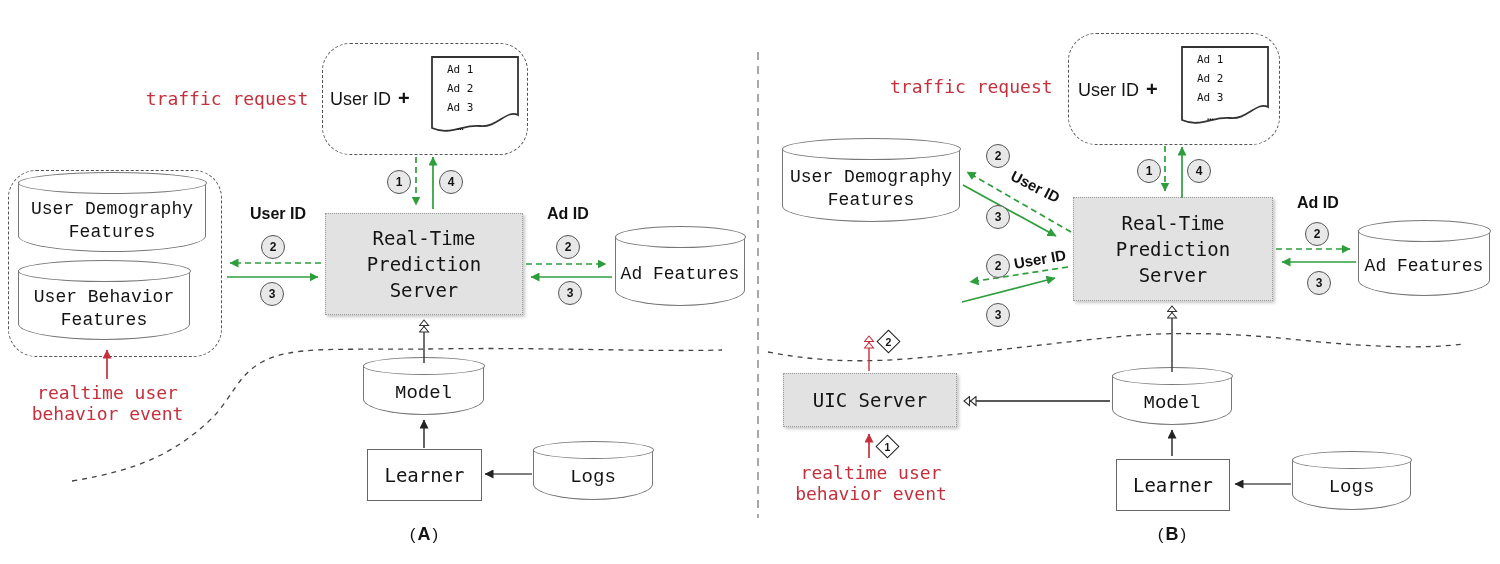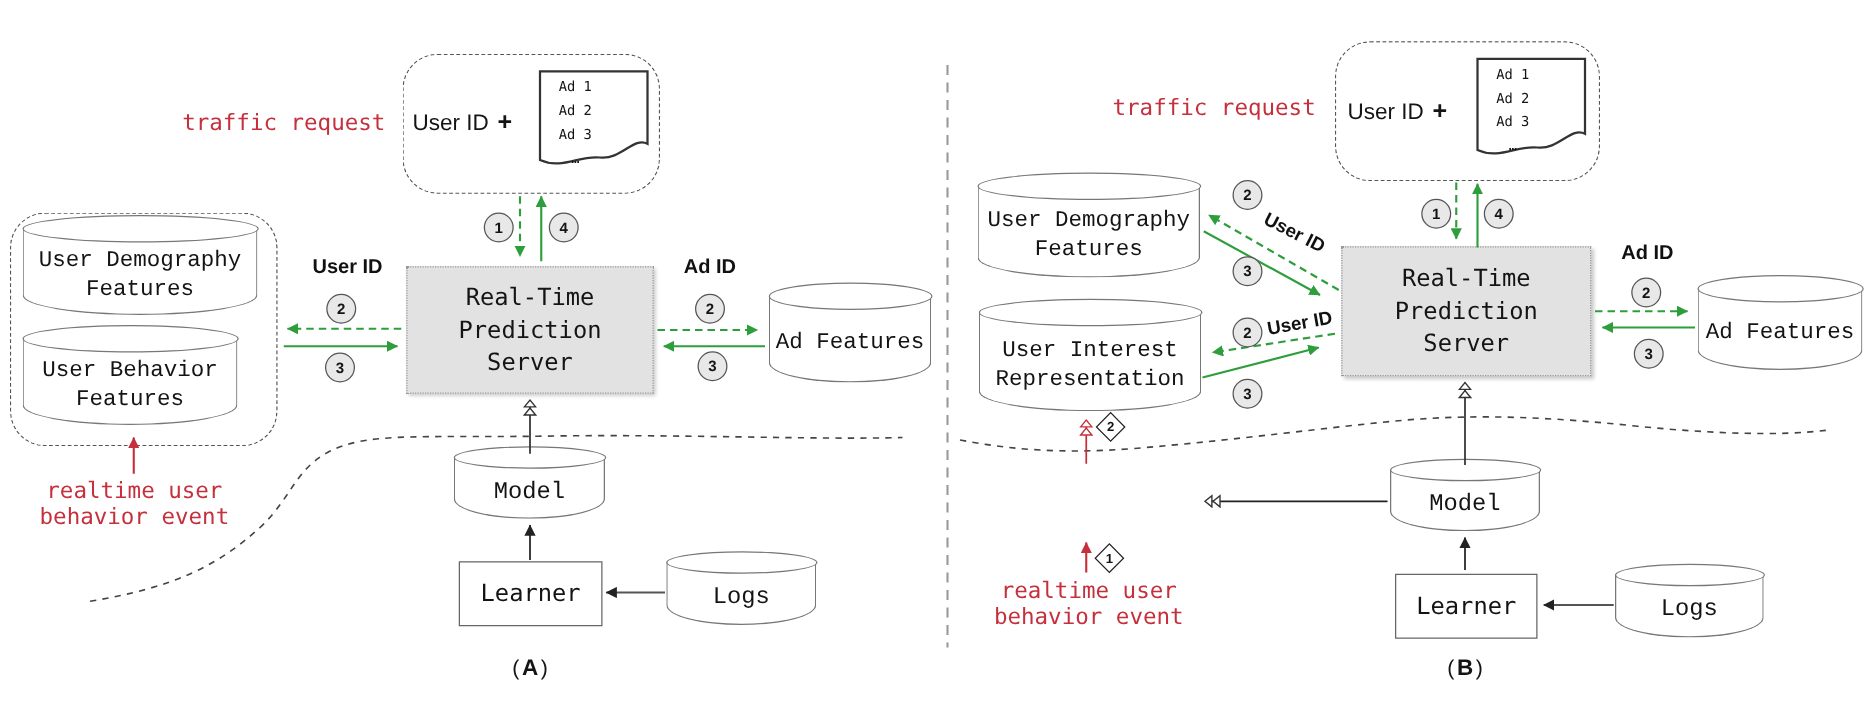--- a/index.html
+++ b/index.html
@@ -148,44 +148,43 @@
   <div class="abs graybox shape" style="left:1073px;top:197px;width:200px;height:104px;">
     <span>Real-Time</span>
     <span>Prediction</span>
     <span>Server</span>
   </div>
 
   <div class="abs cyl cyl-lg" style="left:782px;top:148px;width:178px;height:74px;z-index:2;">
     <span>User Demography</span>
     <span>Features</span>
   </div>
-  <div class="abs cyl cyl-lg" style="left:783px;top:249px;width:178px;height:80px;z-index:2;">
-    <span>User Interest</span>
-    <span>Representation</span>
-  </div>
 
   <div class="badge" style="left:986px;top:144px;">2</div>
   <div class="badge" style="left:986px;top:205px;">3</div>
   <div class="abs rot txt" style="left:1012px;top:166px;transform:rotate(27deg);transform-origin:left center;">User ID</div>
 
   <div class="badge" style="left:986px;top:254px;">2</div>
   <div class="badge" style="left:986px;top:303px;">3</div>
   <div class="abs rot txt" style="left:1014px;top:255px;transform:rotate(-10deg);transform-origin:left center;">User ID</div>
 
   <div class="abs lbl sans txt" style="left:1297px;top:194px;">Ad ID</div>
   <div class="badge" style="left:1305px;top:222px;">2</div>
   <div class="badge" style="left:1307px;top:271px;">3</div>
 
   <div class="abs cyl cyl-lg" style="left:1358px;top:230px;width:132px;height:66px;z-index:2;">
     <span>Ad Features</span>
   </div>
 
   <div class="diamond" style="left:880px;top:333px;">
       <span>2</span>
     </div>
+  <div class="abs graybox shape" style="left:783px;top:373px;width:174px;height:54px;">
+    <span>UIC Server</span>
+  </div>
   <div class="diamond" style="left:879px;top:438px;">
       <span>1</span>
     </div>
 
   <div class="abs redtxt txt" style="left:792px;top:462px;width:158px;">
     <div>realtime user</div>
     <div>behavior event</div>
   </div>
 
   <div class="abs cyl cyl-sm" style="left:1112px;top:375px;width:120px;height:50px;z-index:2;">

